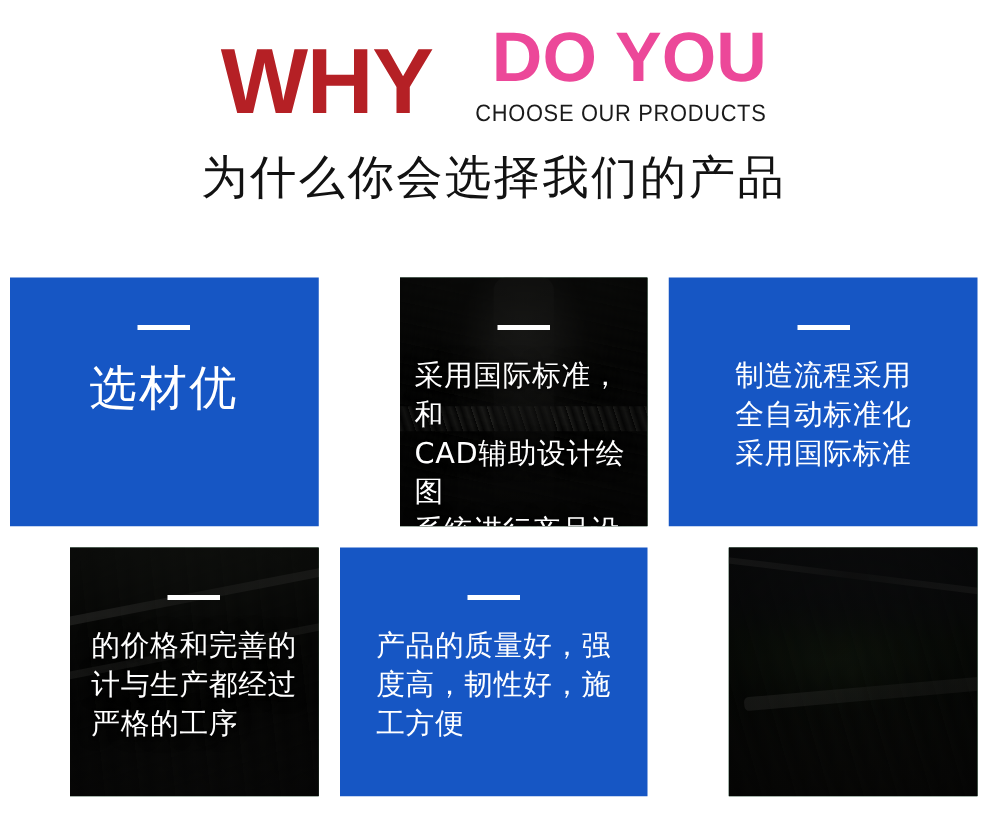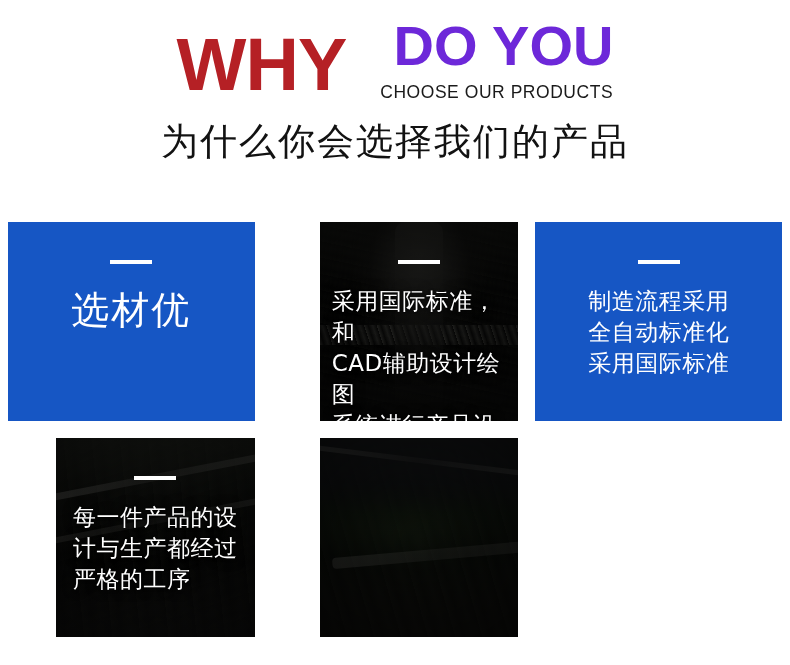--- a/index.html
+++ b/index.html
@@ -44,21 +44,21 @@
 
   .headline-right {
     display: flex;
     flex-direction: column;
     align-items: flex-end;
     margin-left: 14px;
     padding-top: 5px;
   }
 
   .headline-doyou {
-    color: #6d28d9;
+    color: #ec4899;
     font-family: "Liberation Sans", "DejaVu Sans", sans-serif;
     font-size: 56px;
     font-weight: bold;
     letter-spacing: 0px;
     line-height: 56px;
     display: block;
   }
 
   .headline-choose {
     color: #1a1a1a;
@@ -306,25 +306,33 @@
 全自动标准化
 采用国际标准</div>
     </div>
   </div>
 
   <div class="cell cell-photo">
     <div class="photo-bg photo-rail-left"></div>
     <div class="photo-vignette"></div>
     <div class="cell-content">
       <div class="divider"></div>
-      <div class="cell-text shadowed">每一件产品的设
+      <div class="cell-text shadowed">的价格和完善的
 计与生产都经过
 严格的工序</div>
     </div>
   </div>
 
+  <div class="cell cell-blue">
+    <div class="cell-content">
+      <div class="divider"></div>
+      <div class="cell-text">产品的质量好，强
+度高，韧性好，施
+工方便</div>
+    </div>
+  </div>
 
   <div class="cell cell-photo">
     <div class="photo-bg photo-road"></div>
     <div class="photo-vignette"></div>
   </div>
 
 </div>
 
 </body></html>

